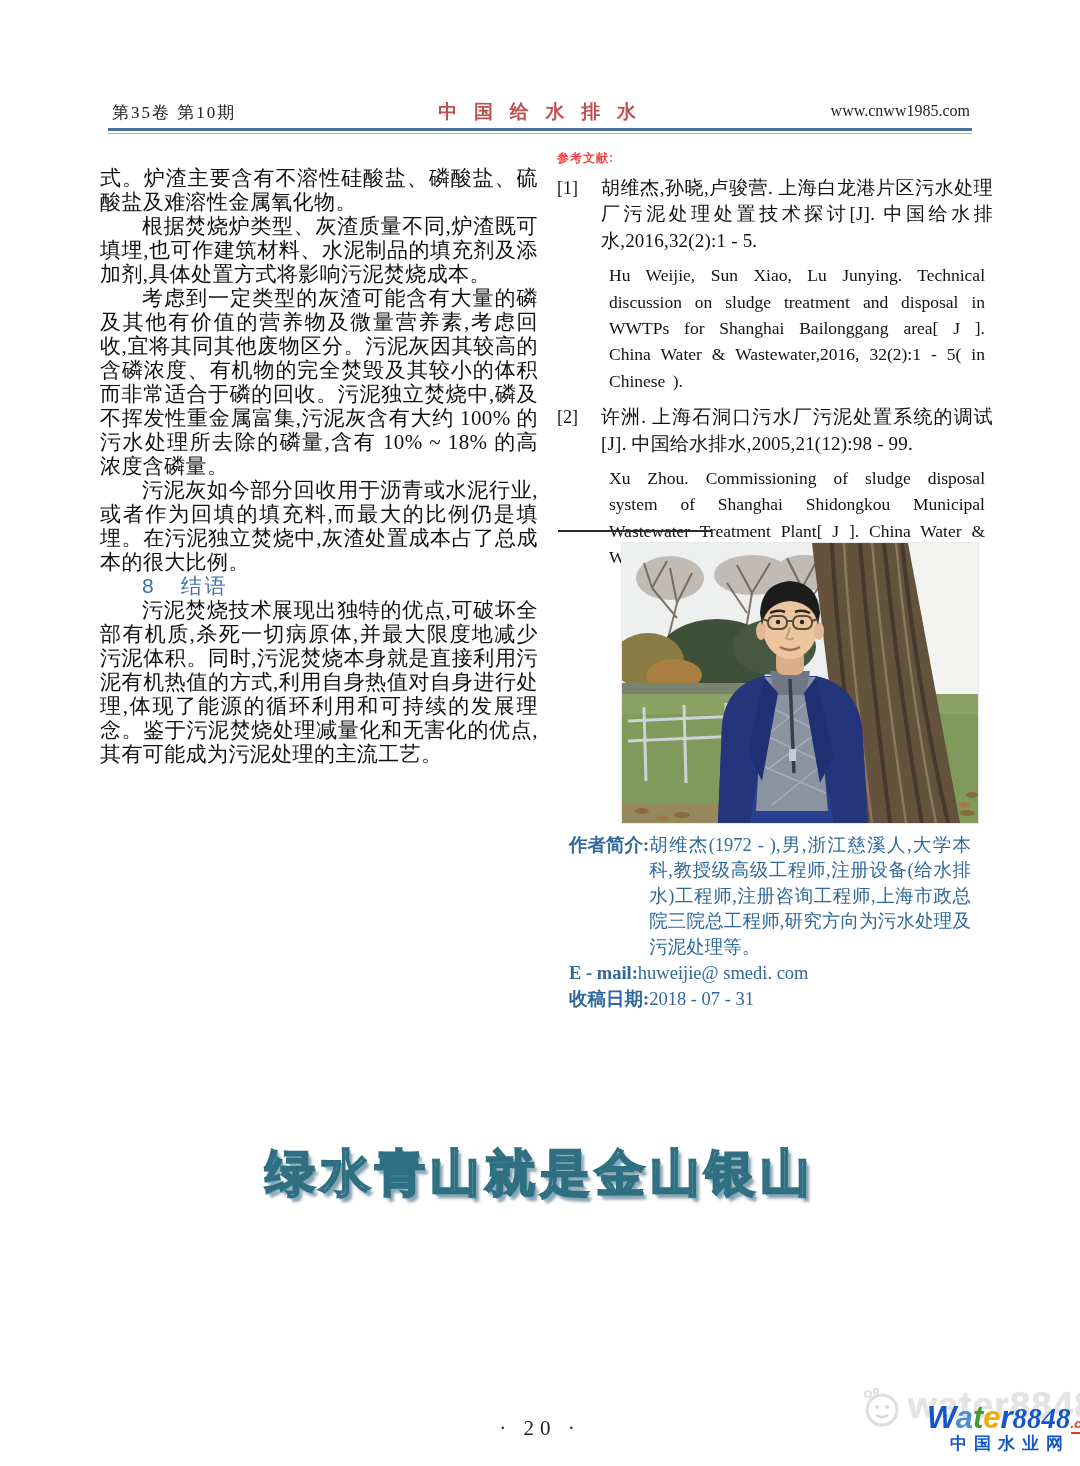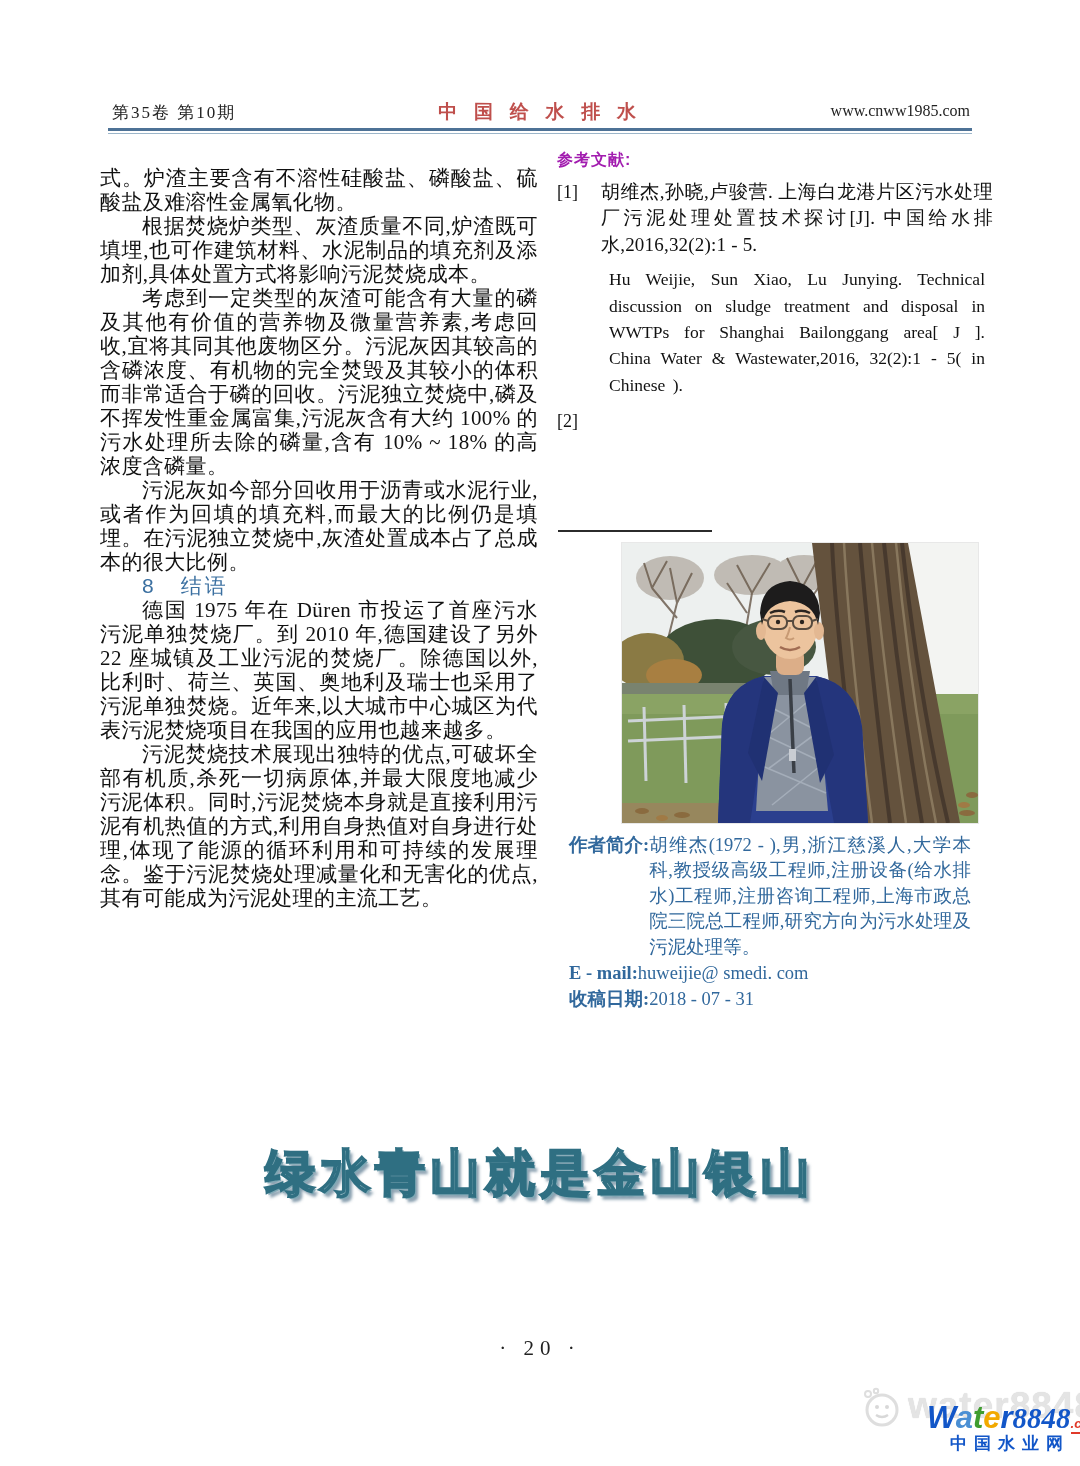--- a/index.html
+++ b/index.html
@@ -18,21 +18,21 @@
   
   .col-left{position:absolute;left:100px;top:166px;width:438px;
     font-size:21px;line-height:24px;text-align:justify;letter-spacing:0.4px;}
   .col-left p{margin:0;text-indent:2em;}
   .col-left p.noindent{text-indent:0;}
   .sec-head{color:#3a6fa0;font-size:21px;letter-spacing:3px;margin:1px 0;text-indent:0;
     font-family:"Liberation Sans",sans-serif;}
 
   
   .col-right{position:absolute;left:557px;top:150px;width:436px;}
-  .ref-heading{color:#a21caf;font-weight:bold;font-size:16px;margin:0 0 8px 0;
+  .ref-heading{color:#ef4444;font-weight:bold;font-size:12px;margin:0 0 8px 0;
     font-family:"Liberation Sans",sans-serif;letter-spacing:1px;}
   .ref{display:flex;margin:0 0 2px 0;}
   .ref-label{width:44px;flex:none;font-size:18px;line-height:26.4px;}
   .ref-body{flex:1;text-align:justify;}
   .ref-zh{font-size:19px;line-height:26.4px;margin:0;letter-spacing:0.2px;}
   .ref-en{font-size:17.5px;line-height:26.4px;margin:8px;word-spacing:3px;}
 
   .footnote-rule{position:absolute;left:558px;top:530px;width:154px;height:2px;background:#2b2b2b;}
 
   
@@ -48,21 +48,21 @@
   .bio-line .val{font-weight:normal;}
 
   
   .wm-green{position:absolute;left:50%;top:1140px;transform:translateX(-50%);
     font-family:"Liberation Sans",sans-serif;font-weight:bold;font-size:50px;
     letter-spacing:5px;white-space:nowrap;color:#e9f5f8;
     -webkit-text-stroke:2px #2f6f82;
     text-shadow:2px 2px 0 #7fa8b5, 4px 5px 3px rgba(40,80,110,0.55);}
 
   
-  .page-num{position:absolute;left:0;right:0;top:1336px;text-align:center;
+  .page-num{position:absolute;left:0;right:0;top:1416px;text-align:center;
     font-size:21px;letter-spacing:6px;color:#222;}
 
   
   .ghost{position:absolute;left:858px;top:1384px;color:#e2e2e2;
     font-family:"Liberation Sans",sans-serif;font-size:37px;font-weight:bold;
     white-space:nowrap;display:flex;align-items:center;gap:6px;}
   .ghost-text{letter-spacing:1px;color:#e4e4e4;text-shadow:0 0 1px #d0d0d0;}
   .logo{position:absolute;left:927px;top:1400px;font-family:"Liberation Sans",sans-serif;
     font-weight:bold;font-style:italic;font-size:31px;white-space:nowrap;}
   .logo .num{font-family:"Liberation Serif",serif;font-size:29px;text-align:right;}
@@ -77,37 +77,40 @@
 <div class="hdr-center">中 国 给 水 排 水</div>
 <div class="hdr-right">www.cnww1985.com</div>
 <div class="hdr-rule"></div>
 
 <div class="col-left">
   <p class="noindent">式。炉渣主要含有不溶性硅酸盐、磷酸盐、硫酸盐及难溶性金属氧化物。</p>
   <p>根据焚烧炉类型、灰渣质量不同,炉渣既可填埋,也可作建筑材料、水泥制品的填充剂及添加剂,具体处置方式将影响污泥焚烧成本。</p>
   <p>考虑到一定类型的灰渣可能含有大量的磷及其他有价值的营养物及微量营养素,考虑回收,宜将其同其他废物区分。污泥灰因其较高的含磷浓度、有机物的完全焚毁及其较小的体积而非常适合于磷的回收。污泥独立焚烧中,磷及不挥发性重金属富集,污泥灰含有大约 100% 的污水处理所去除的磷量,含有 10% ~ 18% 的高浓度含磷量。</p>
   <p>污泥灰如今部分回收用于沥青或水泥行业,或者作为回填的填充料,而最大的比例仍是填埋。在污泥独立焚烧中,灰渣处置成本占了总成本的很大比例。</p>
   <p class="sec-head">8　结语</p>
-  <p>德国 1975 年在 Düren 市投运了首座污水污泥单独焚烧厂。到 2010 年,德国建设了另外 22 座城镇及工业污泥的焚烧厂。除德国以外,比利时、荷兰、英国、奥地利及瑞士也采用了污泥单独焚烧。近年来,以大城市中心城区为代表污泥焚烧项目在我国的应用也越来越多。</p>
   <p>污泥焚烧技术展现出独特的优点,可破坏全部有机质,杀死一切病原体,并最大限度地减少污泥体积。同时,污泥焚烧本身就是直接利用污泥有机热值的方式,利用自身热值对自身进行处理,体现了能源的循环利用和可持续的发展理念。鉴于污泥焚烧处理减量化和无害化的优点,其有可能成为污泥处理的主流工艺。</p>
 </div>
 
 <div class="col-right">
   <p class="ref-heading">参考文献:</p>
 
   <div class="ref">
     <div class="ref-label">[1]</div>
     <div class="ref-body">
       <p class="ref-zh">胡维杰,孙晓,卢骏营. 上海白龙港片区污水处理厂污泥处理处置技术探讨[J]. 中国给水排水,2016,32(2):1 - 5.</p>
       <p class="ref-en">Hu Weijie, Sun Xiao, Lu Junying. Technical discussion on sludge treatment and disposal in WWTPs for Shanghai Bailonggang area[ J ]. China Water &amp; Wastewater,2016, 32(2):1 - 5( in Chinese ).</p>
     </div>
   </div>
 
   <div class="ref">
     <div class="ref-label">[2]</div>
+    <div class="ref-body">
+      <p class="ref-zh">许洲. 上海石洞口污水厂污泥处置系统的调试[J]. 中国给水排水,2005,21(12):98 - 99.</p>
+      <p class="ref-en">Xu Zhou. Commissioning of sludge disposal system of Shanghai Shidongkou Municipal Wastewater Treatment Plant[ J ]. China Water &amp; Wastewater,2005,21(12): 98 - 99( in Chinese ).</p>
+    </div>
   </div>
 </div>
 
 <div class="footnote-rule"></div>
 
 <div class="photo">
 <svg width="356" height="280" viewBox="0 0 356 280" xmlns="http://www.w3.org/2000/svg">
 
   <rect width="356" height="280" fill="#f3f4f2"></rect>
   <rect width="230" height="150" fill="#edf0ef"></rect>

